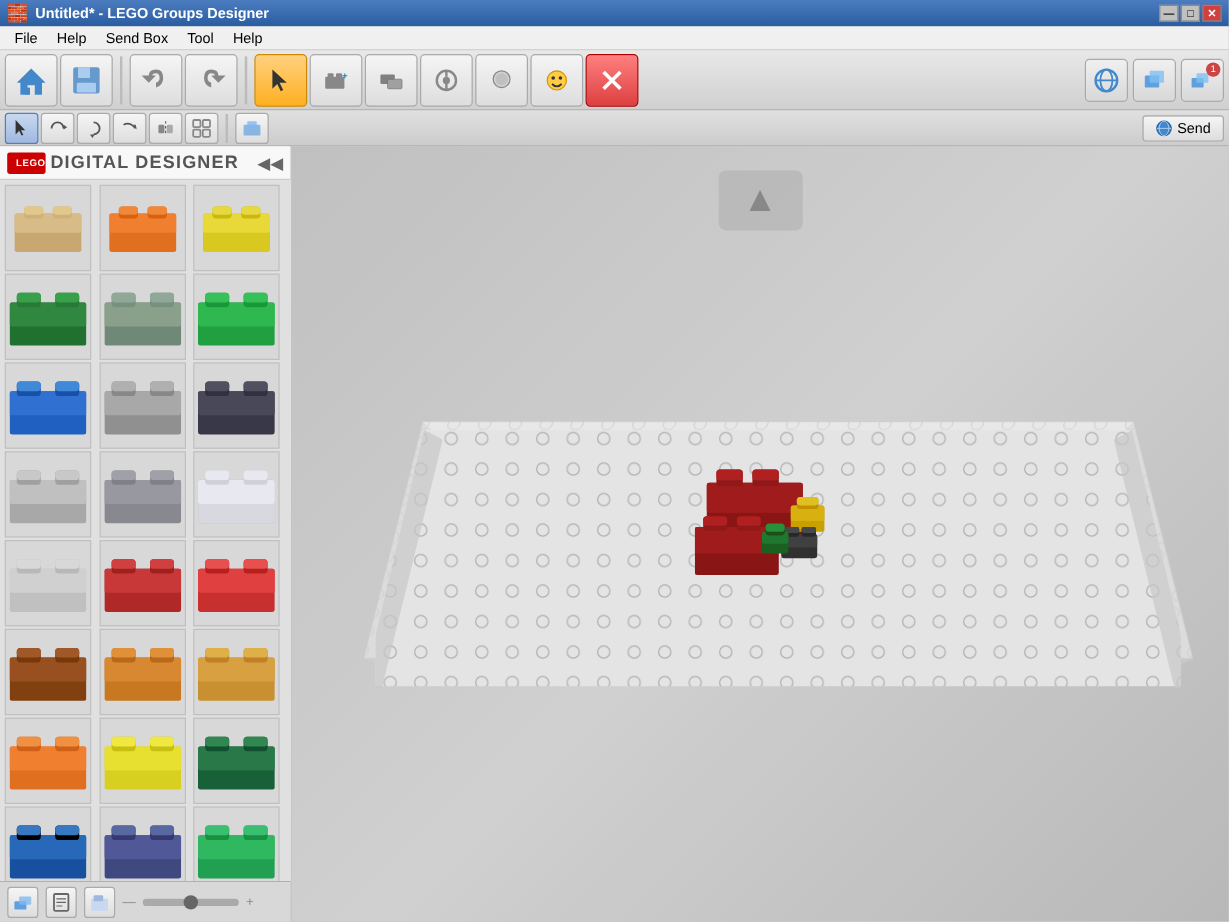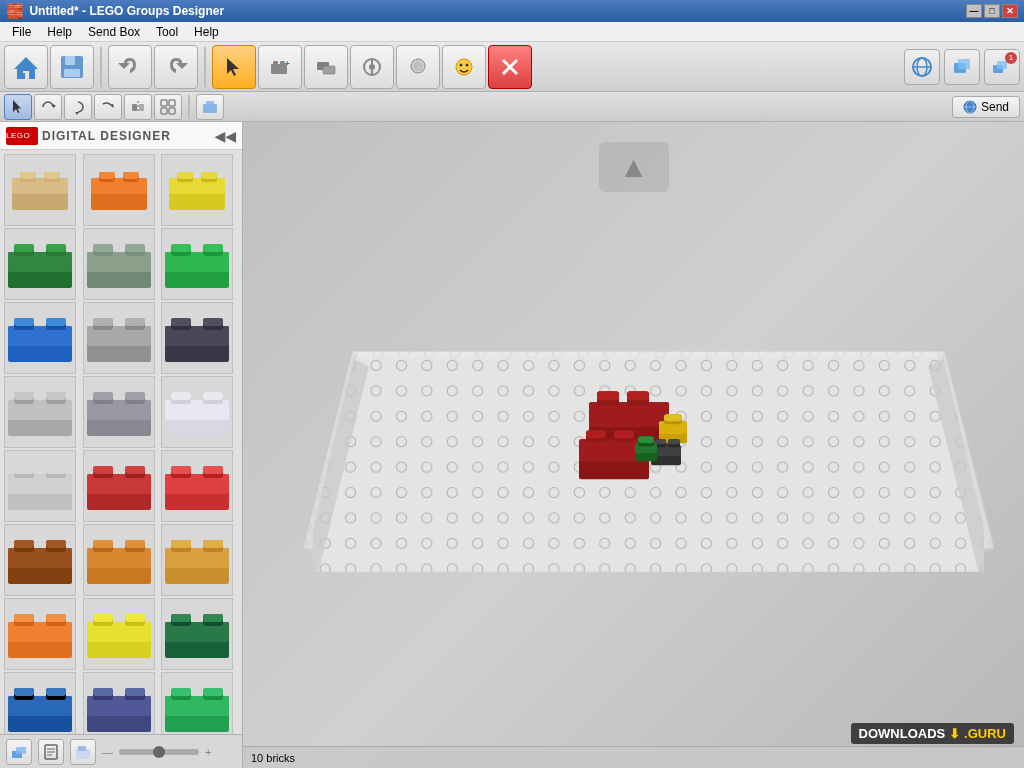--- a/index.html
+++ b/index.html
@@ -137,24 +137,24 @@
       justify-content: space-between;
       padding: 0 6px;
     }
     .lego-logo {
       display: flex; align-items: center; gap: 4px;
     }
     .lego-red-box {
       width: 32px; height: 18px;
       background: #cc0000;
       border-radius: 2px;
-      display: flex; align-items: center; justify-content: flex-start;
-      color: white; font-size: 8px; font-weight: normal; letter-spacing: 0.5px;
-    }
-    .dd-text { font-size: 12px; color: #555; font-weight: bold; letter-spacing: 1px; }
+      display: flex; align-items: center; justify-content: flex-end;
+      color: white; font-size: 8px; font-weight: bold; letter-spacing: 0.5px;
+    }
+    .dd-text { font-size: 15px; color: #555; font-weight: bold; letter-spacing: 1px; }
     .collapse-btn { font-size: 14px; cursor: pointer; color: #666; }
 
     
     #brick-grid {
       flex: 1;
       overflow-y: auto;
       background: #e0e0e0;
       display: grid;
       grid-template-columns: repeat(3, 1fr);
       gap: 2px;
@@ -839,23 +839,15 @@
 
         <g transform="translate(56, 52)">
           <rect x="0" y="14" width="22" height="18" rx="2" fill="#1a6020"></rect>
           <rect x="0" y="14" width="22" height="10" rx="2" fill="#207830"></rect>
           <rect x="3" y="7" width="16" height="10" rx="3" fill="#185018"></rect>
           <rect x="3" y="7" width="16" height="7" rx="3" fill="#289038"></rect>
         </g>
       </svg>
     </div>
 
-    <div id="status-bar">
-      <span>10 bricks</span>
-    </div>
-
-    <div id="watermark">
-      <span>DOWNLOADS</span>
-      <span class="wm-yellow">⬇</span>
-      <span class="wm-yellow">.GURU</span>
-    </div>
+
   </div>
 </div>
 
 </body></html>

